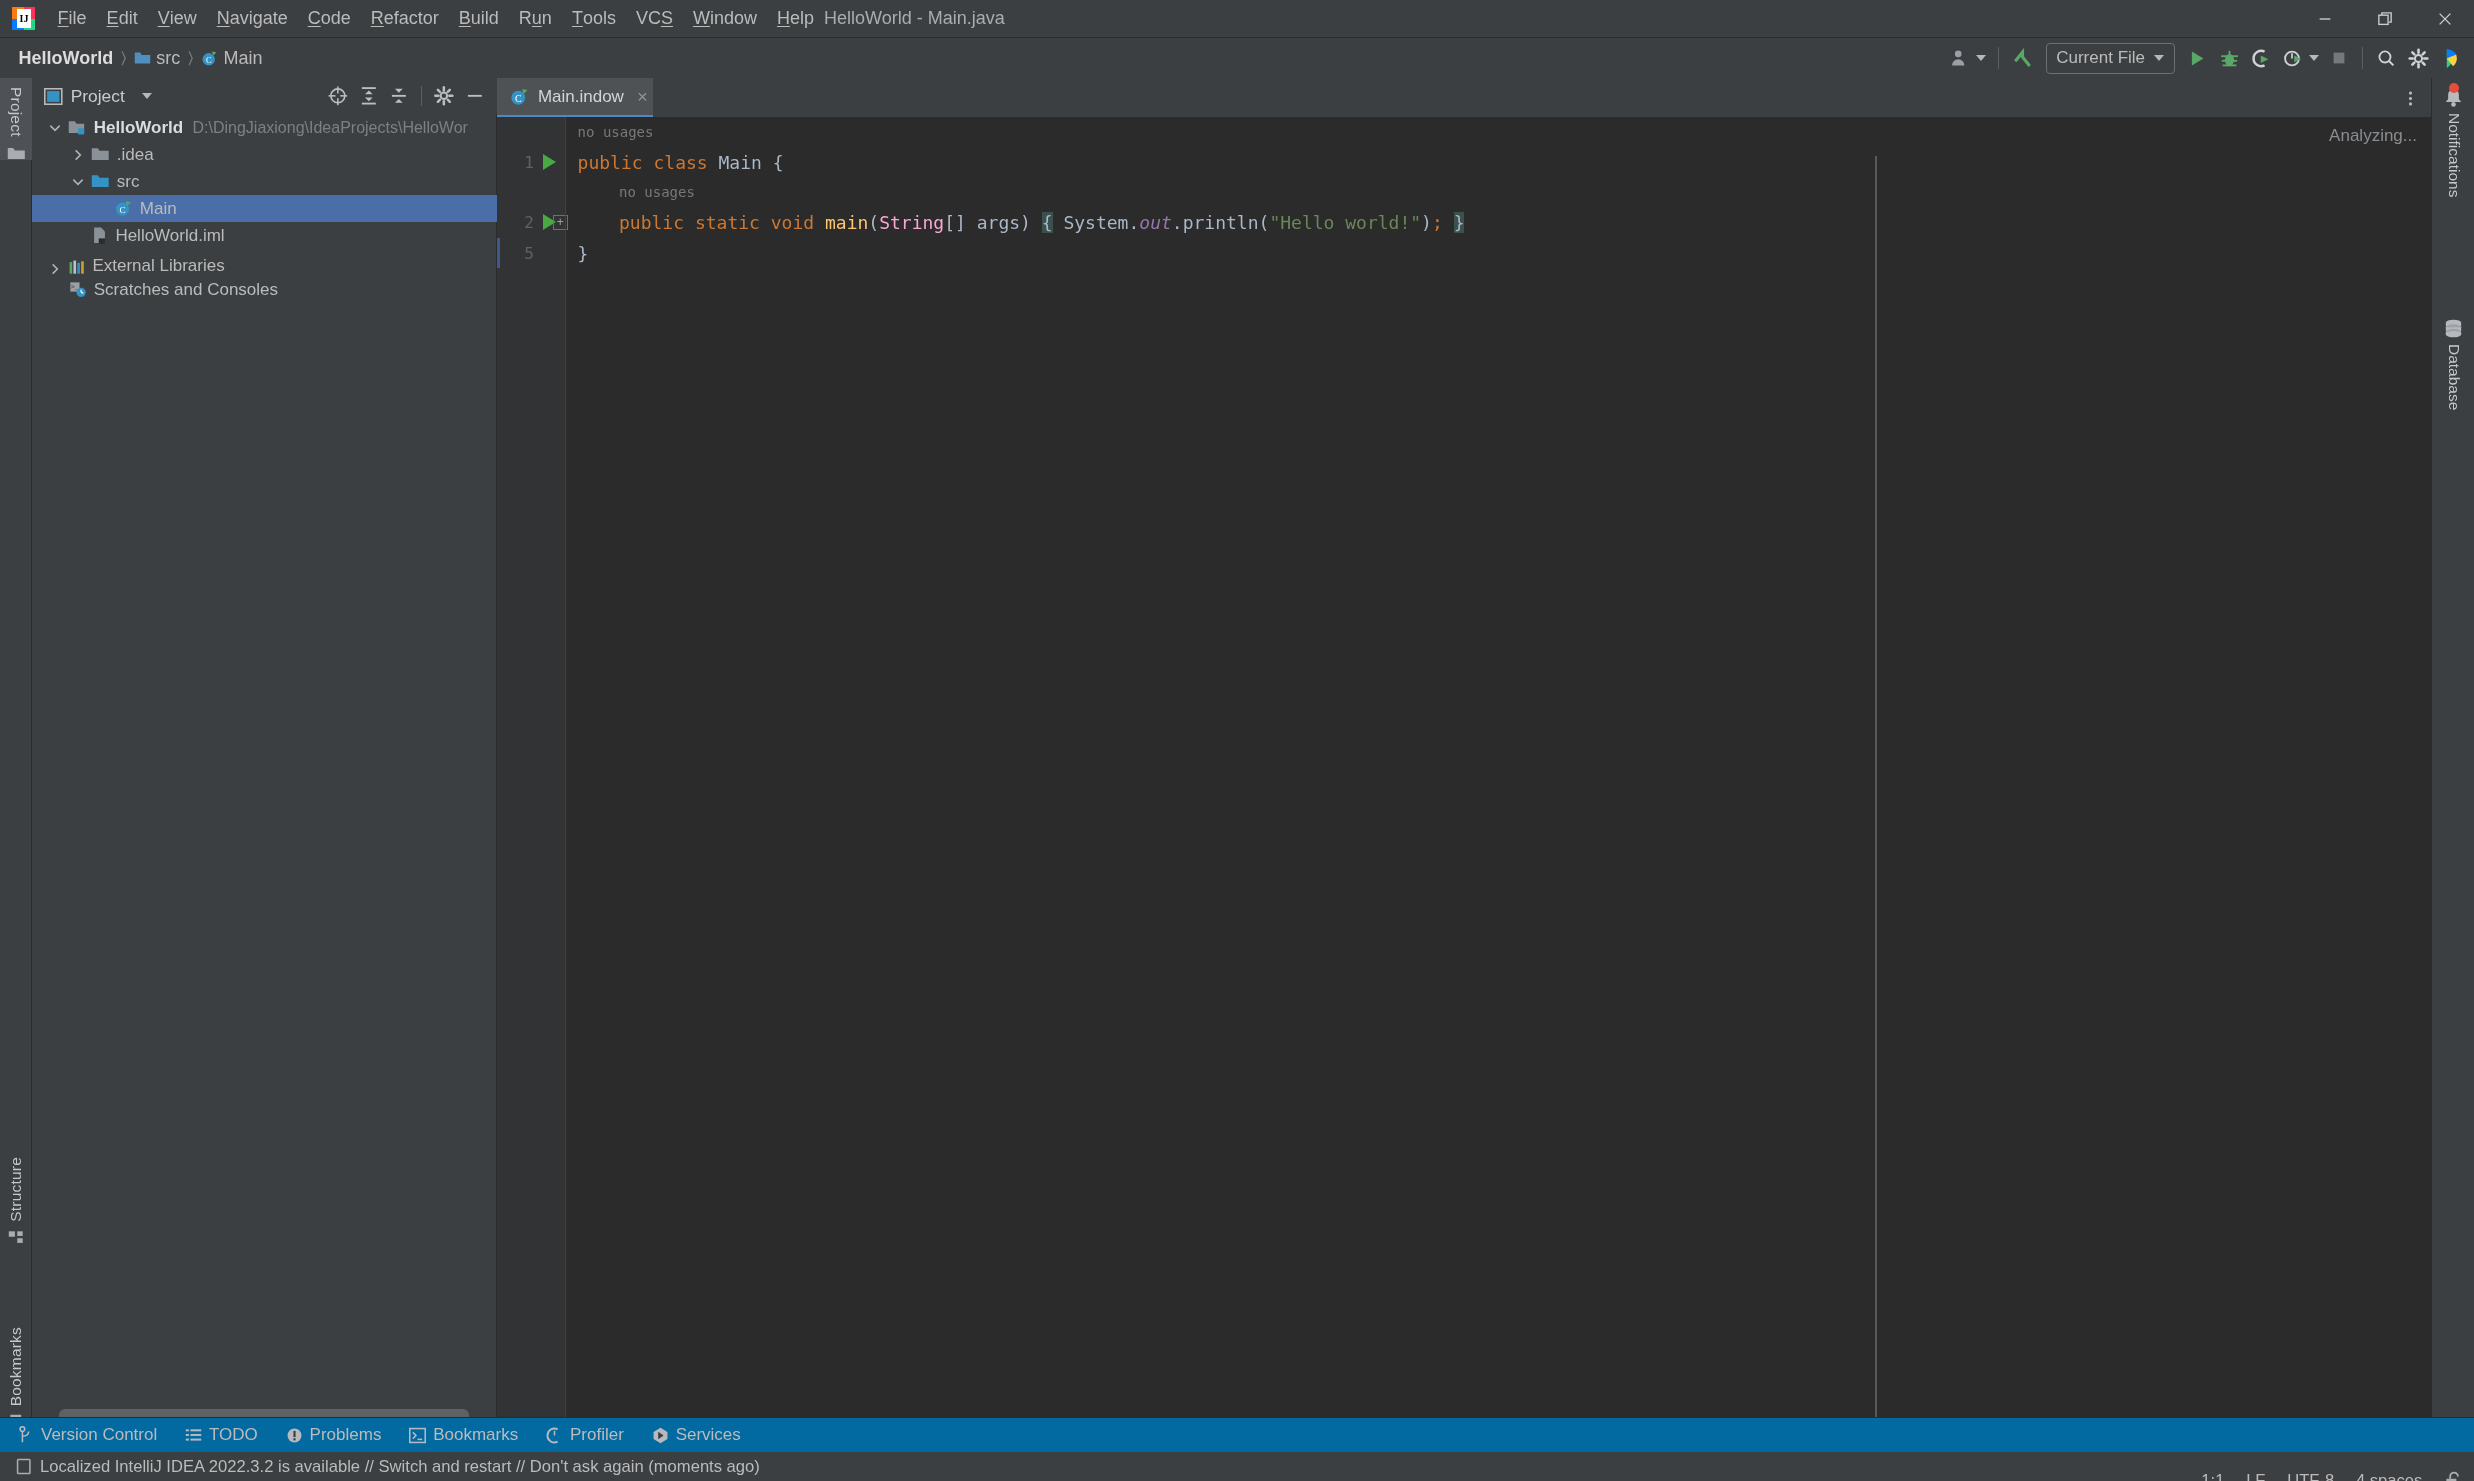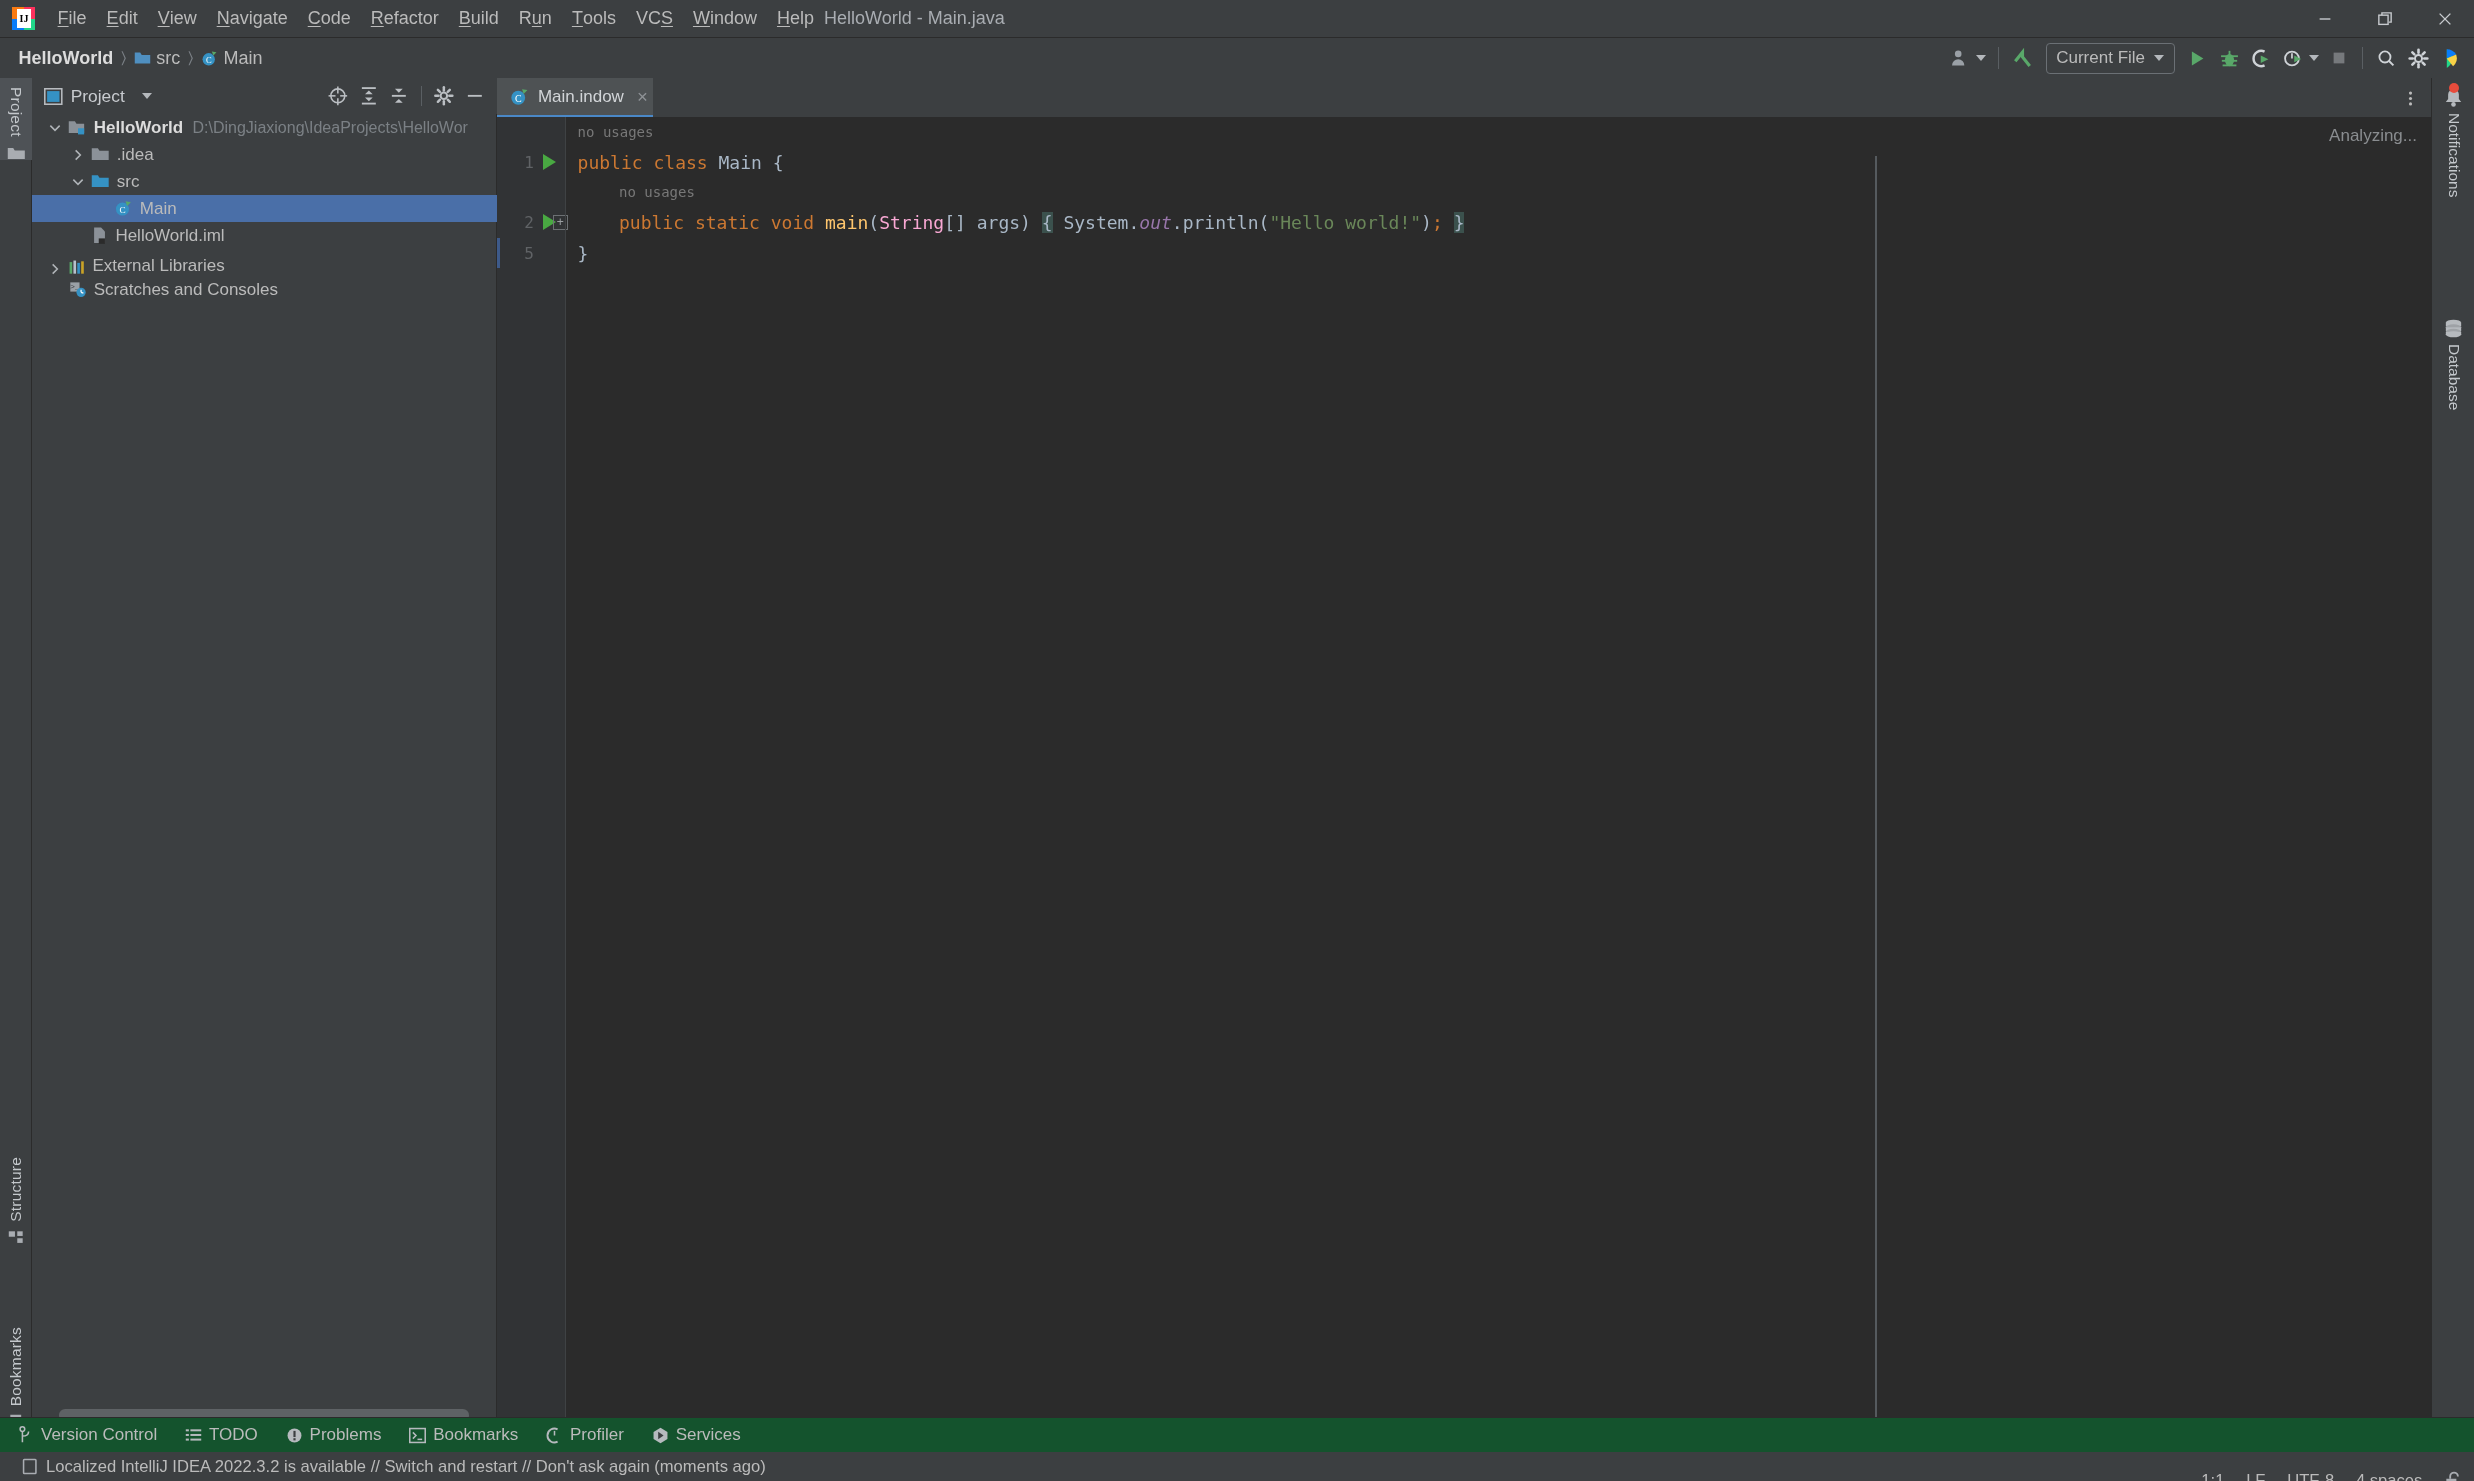--- a/index.html
+++ b/index.html
@@ -251,35 +251,35 @@
     writing-mode: vertical-rl; text-orientation: mixed; white-space: nowrap;
   }
   .badge-dot {
     position: absolute; right: 6.2px; top: -2.3px; width: 10px; height: 10px;
     border-radius: 50%; background: #e74c3c;
   }
 
   
   .bottombar {
     position: absolute; left: 0; bottom: 29px; width: 2475px; height: 35px;
-    background: #14532d; display: flex; align-items: center;
+    background: #0369a1; display: flex; align-items: center;
     border-top: 0.8px solid #2b2b2b;
   }
   .bb-item {
     display: flex; align-items: center; gap: 7px; color: #bbbbbb;
     font-size: 17px; padding: 3.9px 10.8px; margin-left: 6.2px; white-space: nowrap;
   }
 
   
   .statusbar {
     position: absolute; left: 0; bottom: 0; width: 2475px; height: 29px;
     background: #3c3f41; display: flex; align-items: center;
   }
   .status-left {
-    display: flex; align-items: center; gap: 8.5px; margin-left: 22px;
+    display: flex; align-items: center; gap: 8.5px; margin-left: 16px;
     color: #bbbbbb; font-size: 16.6px;
   }
   .status-right {
     position: absolute; right: 14px; display: flex; align-items: center;
     gap: 21.7px; color: #bbbbbb; font-size: 16.6px; margin-top: 28px;
   }
 
   svg { display: block; }
 </style>
 </head>

